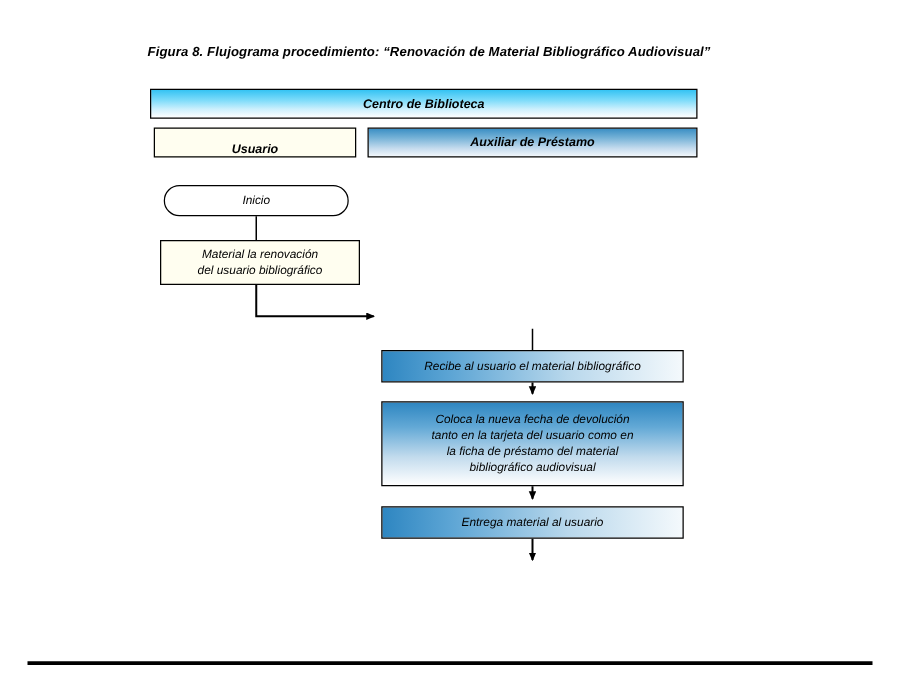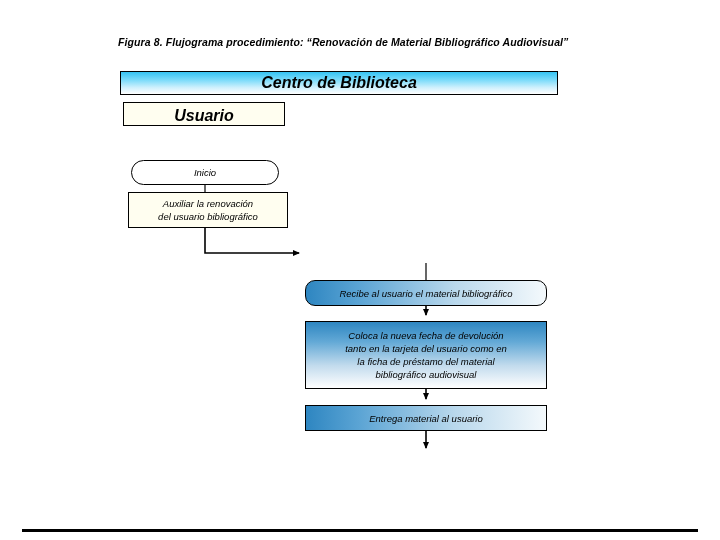--- a/index.html
+++ b/index.html
@@ -39,21 +39,21 @@
   }
 
   
   .lane-bar {
     position: absolute;
     box-sizing: border-box;
     border: 1px solid #000000;
     display: flex;
     align-items: center;
     justify-content: center;
-    font-size: 16px;
+    font-size: 10px;
     font-weight: bold;
     font-style: italic;
     text-align: center;
   }
   .lane-centro {
     left: 120px;
     top: 55px;
     width: 438px;
     height: 24px;
     background: linear-gradient(to bottom, #35c3f3 0%, #7fdcfa 38%, #cdf0fd 70%, #ffffff 100%);
@@ -92,21 +92,20 @@
   
   .terminator {
     background: #ffffff;
     border-radius: 14px;
   }
   .node-inicio {
     left: 131px;
     top: 132px;
     width: 148px;
     height: 25px;
-    margin-top: 12px;
   }
   .node-fin {
     left: 352px;
     top: 438px;
     width: 148px;
     height: 25px;
   }
 
   
   .node-solicita {
@@ -124,21 +123,20 @@
     width: 242px;
     height: 26px;
     background: linear-gradient(to right, #2e86c1 0%, #5ba4d4 22%, #b9d8ec 62%, #f4f9fc 100%);
   }
   .node-recibe {
     left: 305px;
     top: 264px;
     width: 242px;
     height: 26px;
     background: linear-gradient(to right, #2e86c1 0%, #5ba4d4 22%, #b9d8ec 62%, #f4f9fc 100%);
-    border-radius: 10px;
   }
   .node-coloca {
     left: 305px;
     top: 305px;
     width: 242px;
     height: 68px;
     background: linear-gradient(to bottom, #2e86c1 0%, #63a9d6 30%, #c2dbed 66%, #ffffff 100%);
   }
   .node-entrega-mat {
     left: 305px;
@@ -184,20 +182,23 @@
   <div class="fig-title">Figura 8. Flujograma procedimiento: “Renovación de Material Bibliográfico Audiovisual”</div>
 
   <div class="lane-bar lane-centro">
     <span>Centro de Biblioteca</span>
   </div>
 
   <div class="lane-bar lane-usuario">
     <span>Usuario</span>
   </div>
 
+  <div class="lane-bar lane-auxiliar">
+    <span>Auxiliar de Préstamo</span>
+  </div>
 
   <svg class="connectors" width="720" height="540" viewBox="0 0 720 540">
     <defs>
       <marker id="arrowhead" markerWidth="7" markerHeight="7" refX="6" refY="3" orient="auto" markerUnits="userSpaceOnUse">
         <path d="M0,0 L7,3 L0,6 z" fill="#000000"></path>
       </marker>
     </defs>
 
     <line x1="205" y1="157" x2="205" y2="176" stroke="#000000" stroke-width="1.2"></line>
 
@@ -211,21 +212,21 @@
 
     <line x1="426" y1="415" x2="426" y2="432" stroke="#000000" stroke-width="1.6" marker-end="url(#arrowhead)"></line>
   </svg>
 
   <div class="node terminator node-inicio">
     <span>Inicio</span>
   </div>
 
   <div class="node node-solicita">
     <span>
-      <span>Auxiliar la renovación</span><br>
+      <span>Material la renovación</span><br>
       <span>del usuario bibliográfico</span>
     </span>
   </div>
 
 
   <div class="node node-recibe">
     <span>Recibe al usuario el material bibliográfico</span>
   </div>
 
   <div class="node node-entrega-mat">

